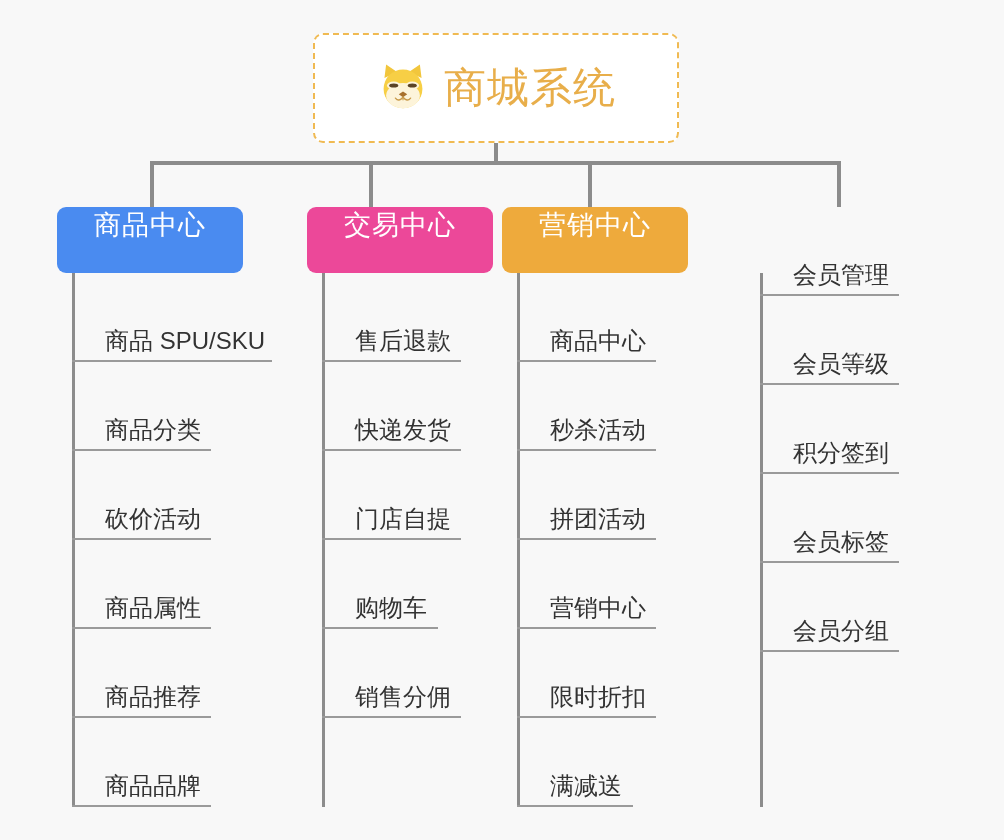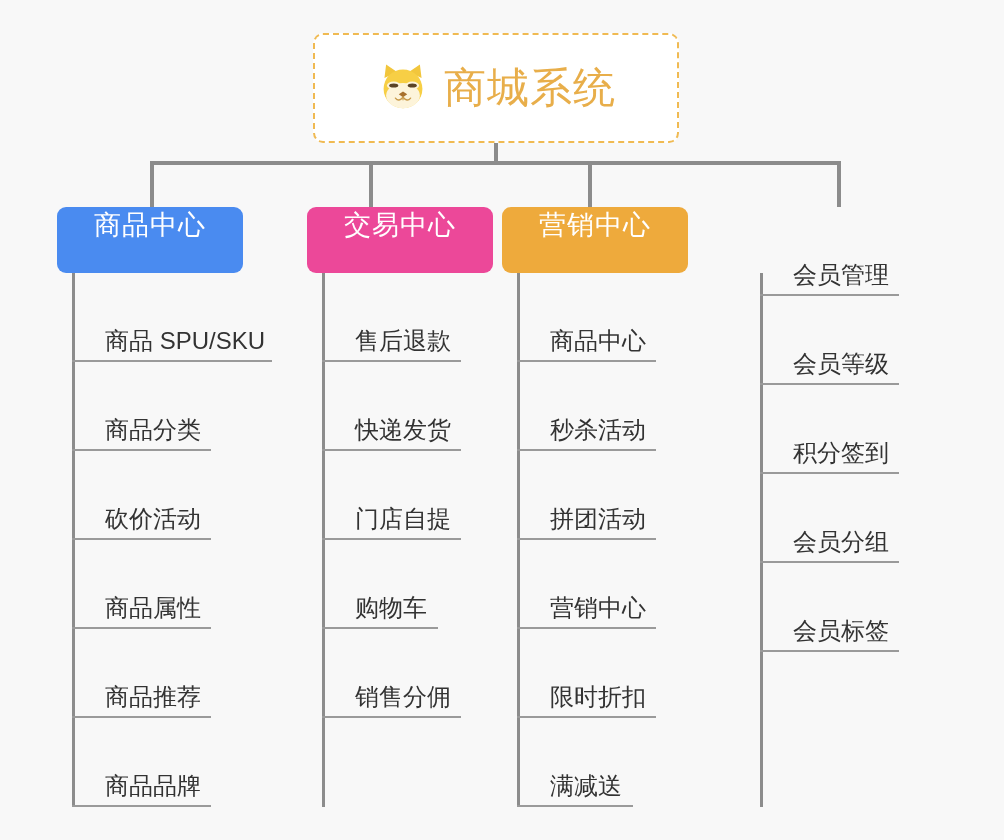--- a/index.html
+++ b/index.html
@@ -267,23 +267,23 @@
       </div>
       <div class="leaf">
         <span class="leaf-label">会员等级</span>
         <span class="leaf-rule" style="width: 139px;"></span>
       </div>
       <div class="leaf">
         <span class="leaf-label">积分签到</span>
         <span class="leaf-rule" style="width: 139px;"></span>
       </div>
       <div class="leaf">
+        <span class="leaf-label">会员标签</span>
+        <span class="leaf-rule" style="width: 139px;"></span>
+      </div>
+      <div class="leaf">
         <span class="leaf-label">会员分组</span>
         <span class="leaf-rule" style="width: 139px;"></span>
       </div>
-      <div class="leaf">
-        <span class="leaf-label">会员标签</span>
-        <span class="leaf-rule" style="width: 139px;"></span>
-      </div>
     </div>
   </div>
 
 </div>
 
 </body></html>

